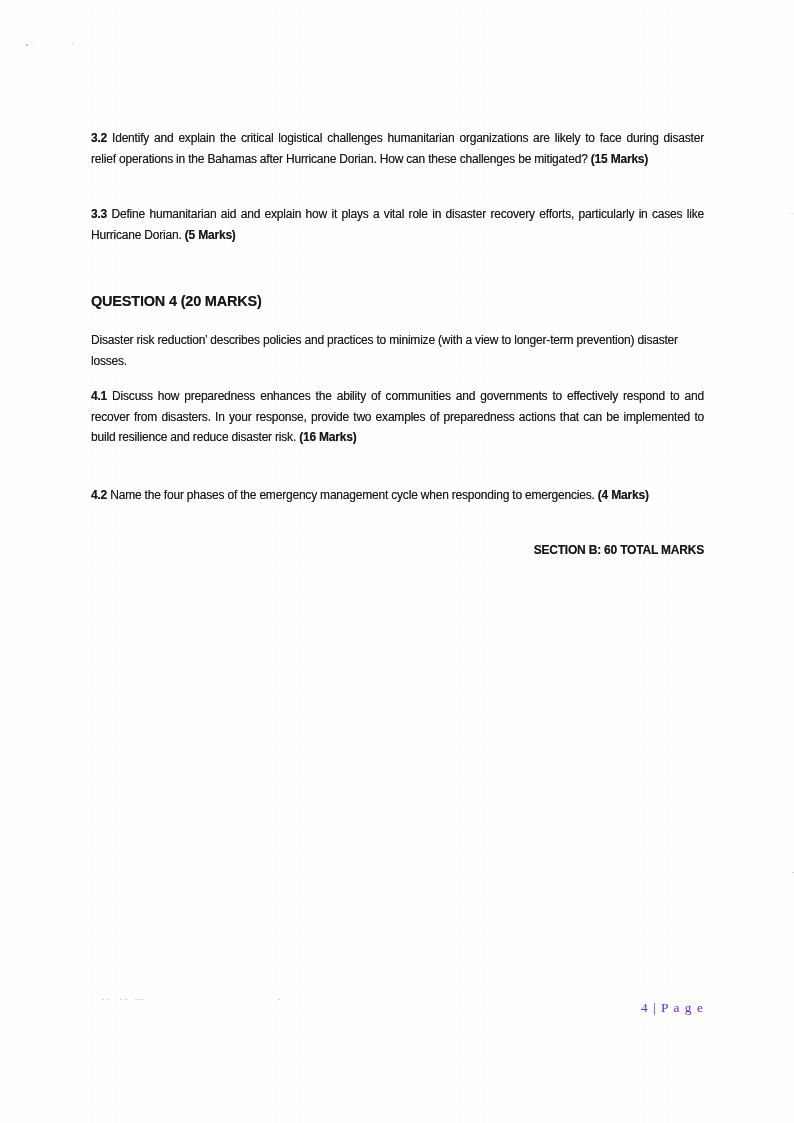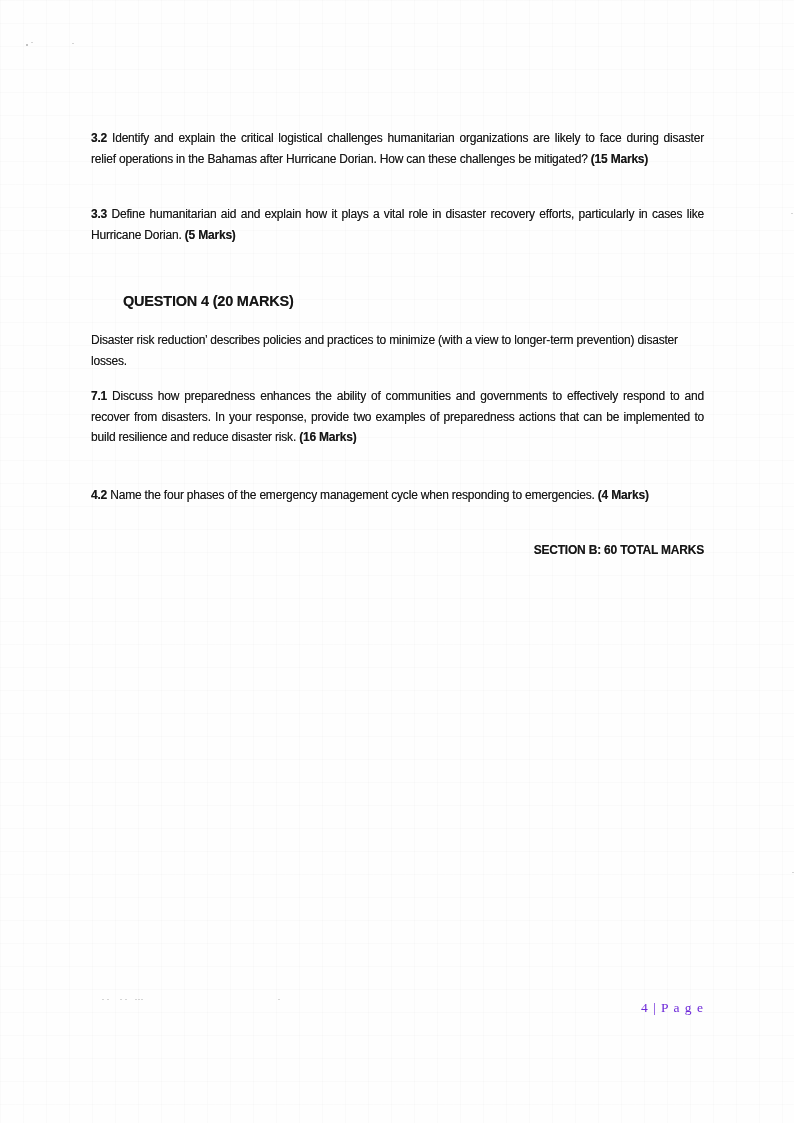--- a/index.html
+++ b/index.html
@@ -32,21 +32,20 @@
     font-size: 12px;
     line-height: 20.5px;
     letter-spacing: -0.2px;
     text-shadow: 0 0 0.5px rgba(20,20,20,0.55);
   }
   .justify { text-align: justify; }
   .b { font-weight: bold; }
   .heading {
     font-weight: bold;
     font-size: 14.5px;
-    margin-left: 32px;
   }
   .right { text-align: right; }
   .center { text-align: center; }
   .footer {
     position: absolute;
     left: 91px;
     width: 613px;
     text-align: right;
     font-family: "Liberation Serif", serif;
     font-size: 13.5px;
@@ -75,21 +74,21 @@
     <span class="b">(15 Marks)</span></p>
 
   <p class="block justify" style="top:192px;"><span class="b">3.3</span>
     <span>Define humanitarian aid and explain how it plays a vital role in disaster recovery efforts, particularly in cases like Hurricane Dorian.</span>
     <span class="b">(5 Marks)</span></p>
 
   <p class="block heading" style="top:276px;">QUESTION 4 (20 MARKS)</p>
 
   <p class="block" style="top:318px;">Disaster risk reduction’ describes policies and practices to minimize (with a view to longer-term prevention) disaster losses.</p>
 
-  <p class="block justify" style="top:374px;"><span class="b">7.1</span>
+  <p class="block justify" style="top:374px;"><span class="b">4.1</span>
     <span>Discuss how preparedness enhances the ability of communities and governments to effectively respond to and recover from disasters. In your response, provide two examples of preparedness actions that can be implemented to build resilience and reduce disaster risk.</span>
     <span class="b">(16 Marks)</span></p>
 
   <p class="block" style="top:473px;"><span class="b">4.2</span>
     <span>Name the four phases of the emergency management cycle when responding to emergencies.</span>
     <span class="b">(4 Marks)</span></p>
 
   <p class="block right b" style="top:528px;">SECTION B: 60 TOTAL MARKS</p>
 
 

